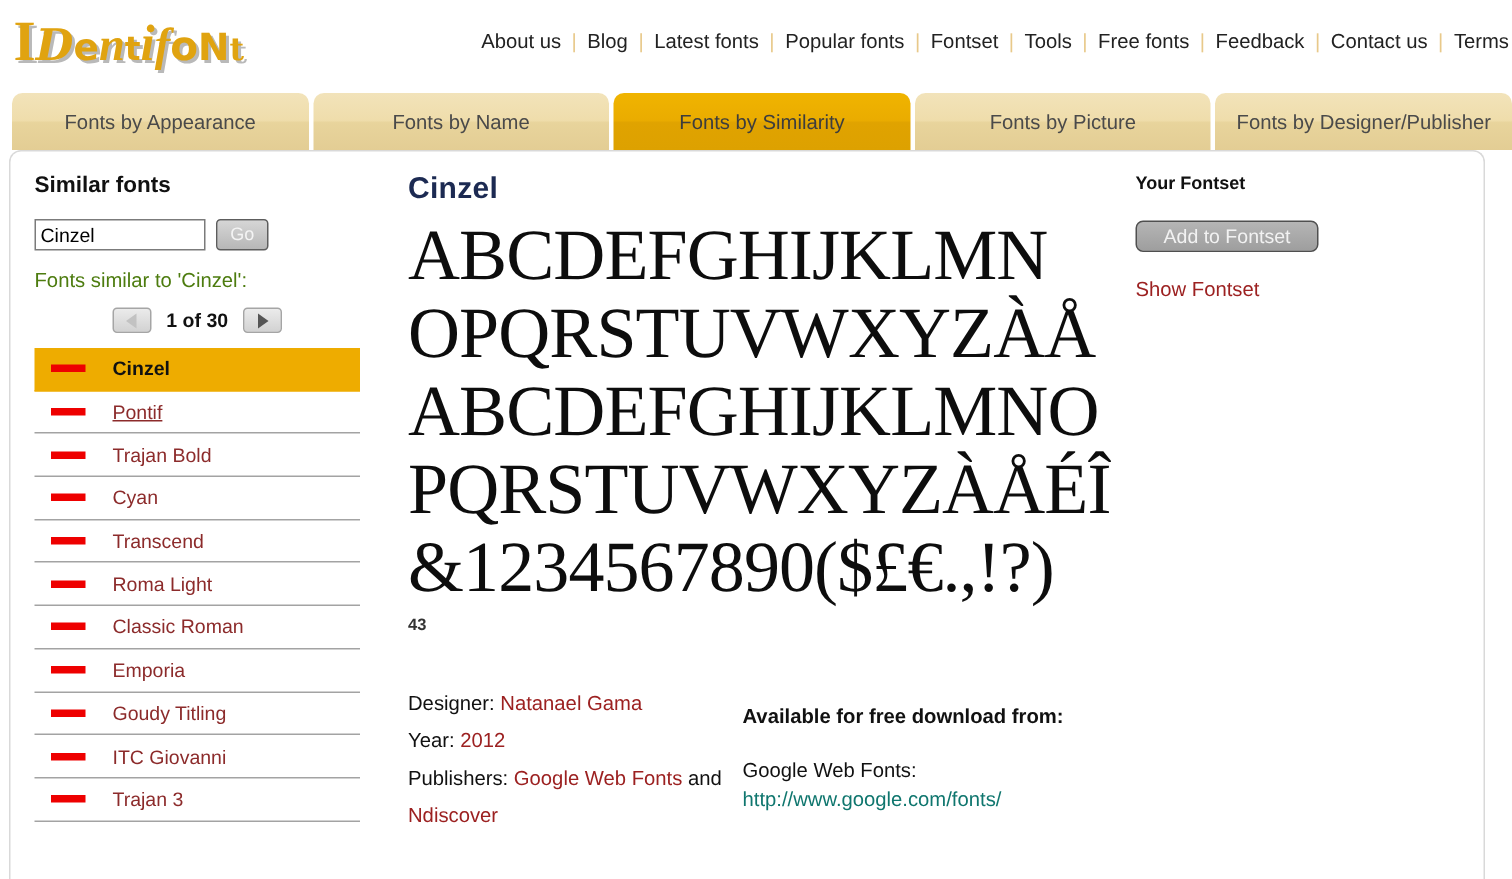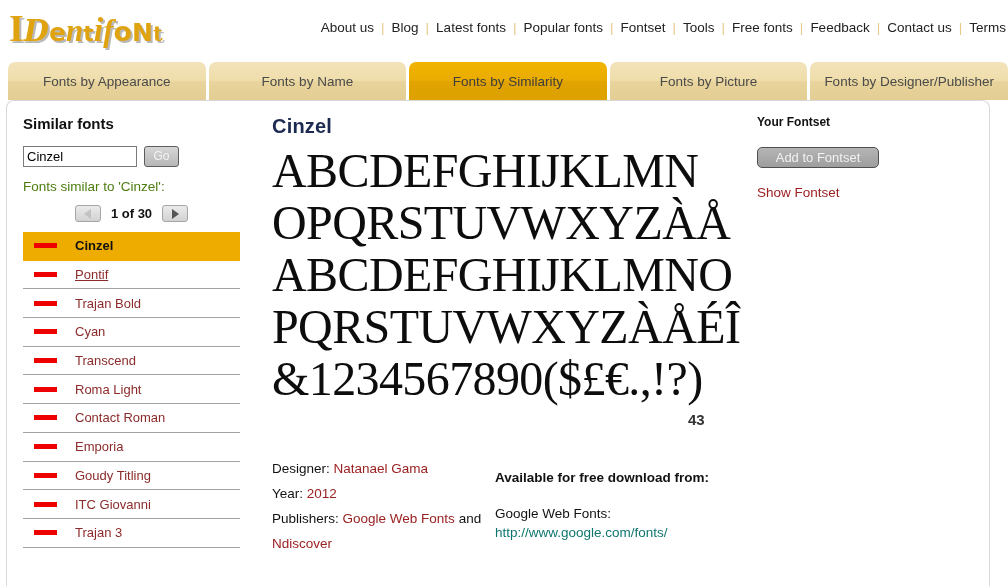--- a/index.html
+++ b/index.html
@@ -205,22 +205,21 @@
     margin-top: 7px;
     font-family: "Liberation Serif", serif;
     font-size: 48px;
     line-height: 52px;
     color: #0d0d0d;
     letter-spacing: -0.6px;
     white-space: nowrap;
   }
   #spec-num {
     margin-top: 6px;
-    margin-left: 416px;
-    font-size: 15px;
+    font-size: 11px;
     font-weight: bold;
     color: #333;
   }
   #meta {
     position: absolute;
     left: 17px; top: 355px;
     width: 225px;
     font-size: 13.5px;
     color: #111;
     line-height: 25px;
@@ -335,21 +334,21 @@
         <div class="font-row">
           <span class="dash"></span>
           <span class="font-name">Transcend</span>
         </div>
         <div class="font-row">
           <span class="dash"></span>
           <span class="font-name">Roma Light</span>
         </div>
         <div class="font-row">
           <span class="dash"></span>
-          <span class="font-name">Contact Roman</span>
+          <span class="font-name">Classic Roman</span>
         </div>
         <div class="font-row">
           <span class="dash"></span>
           <span class="font-name">Emporia</span>
         </div>
         <div class="font-row">
           <span class="dash"></span>
           <span class="font-name">Goudy Titling</span>
         </div>
         <div class="font-row">

